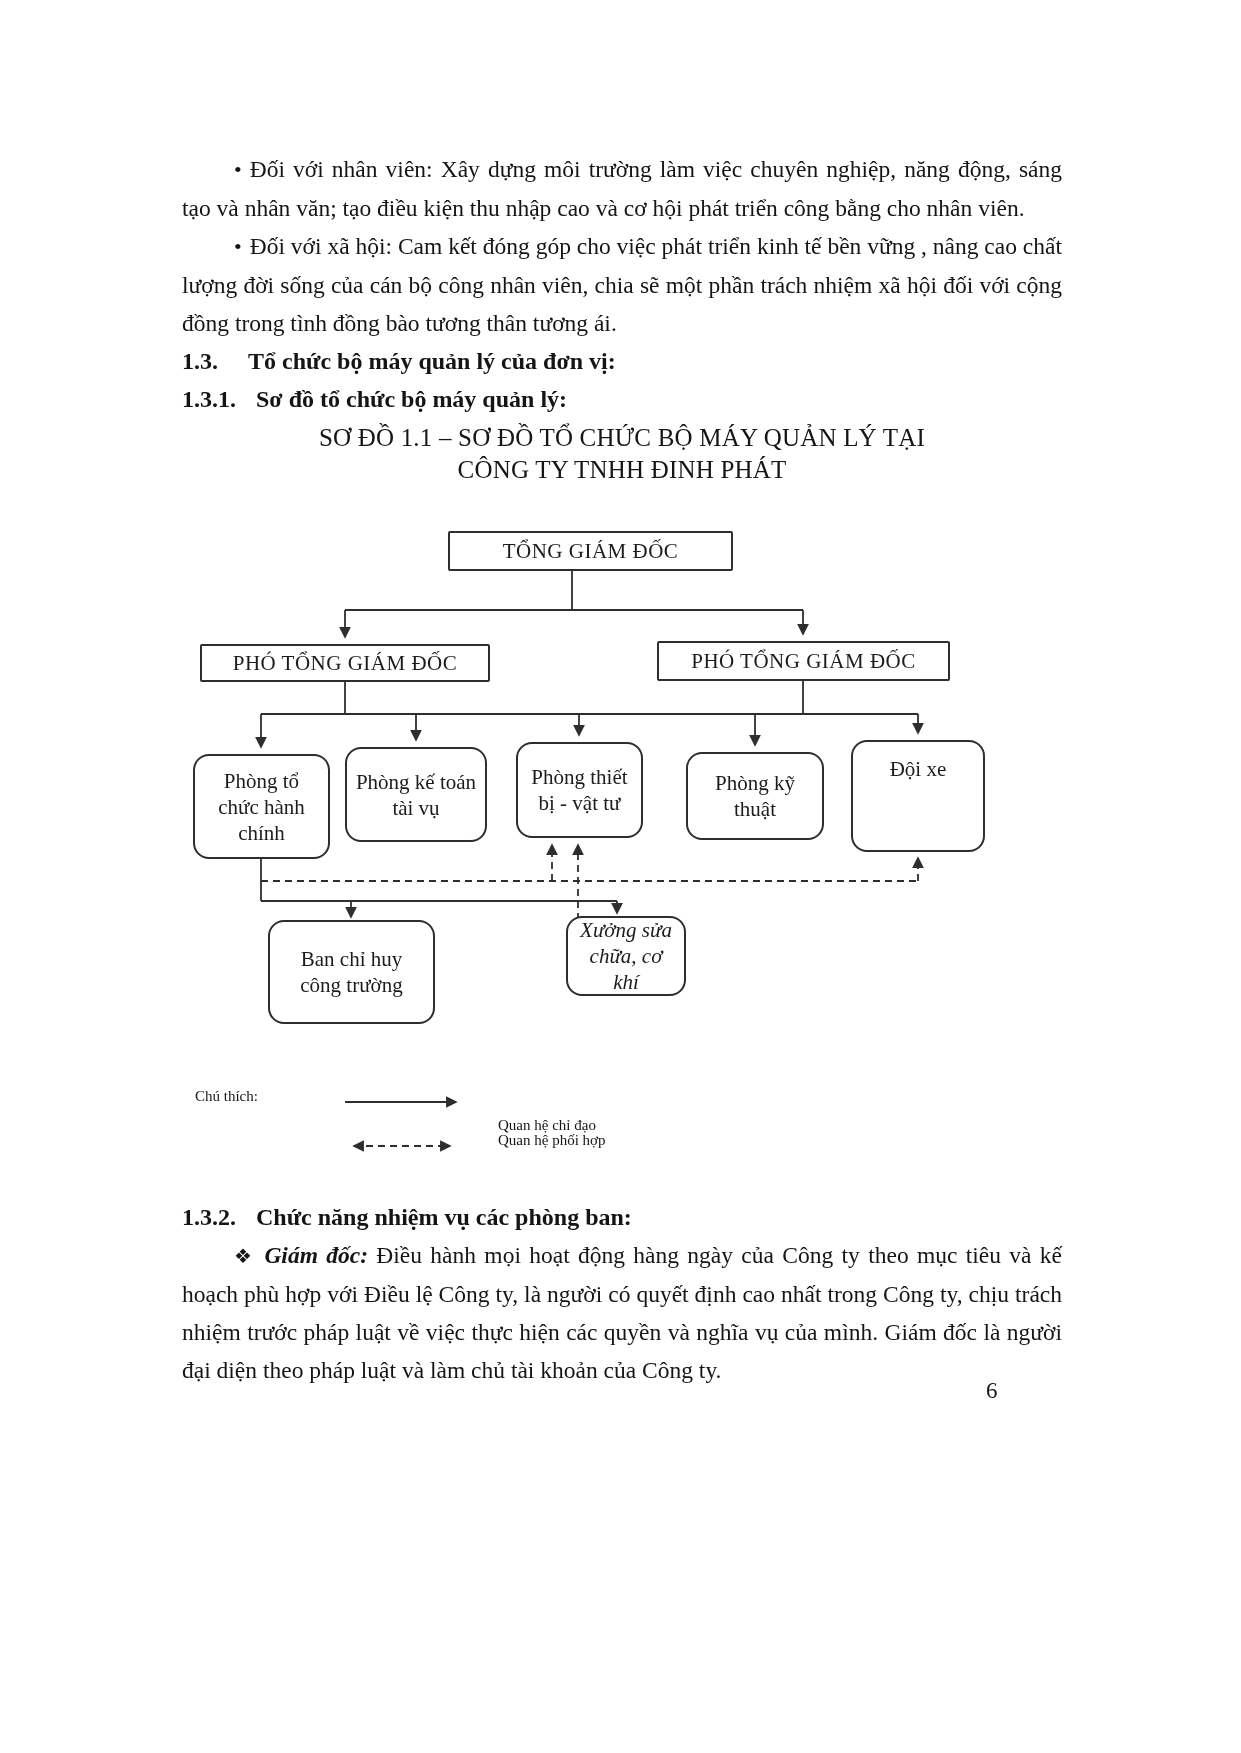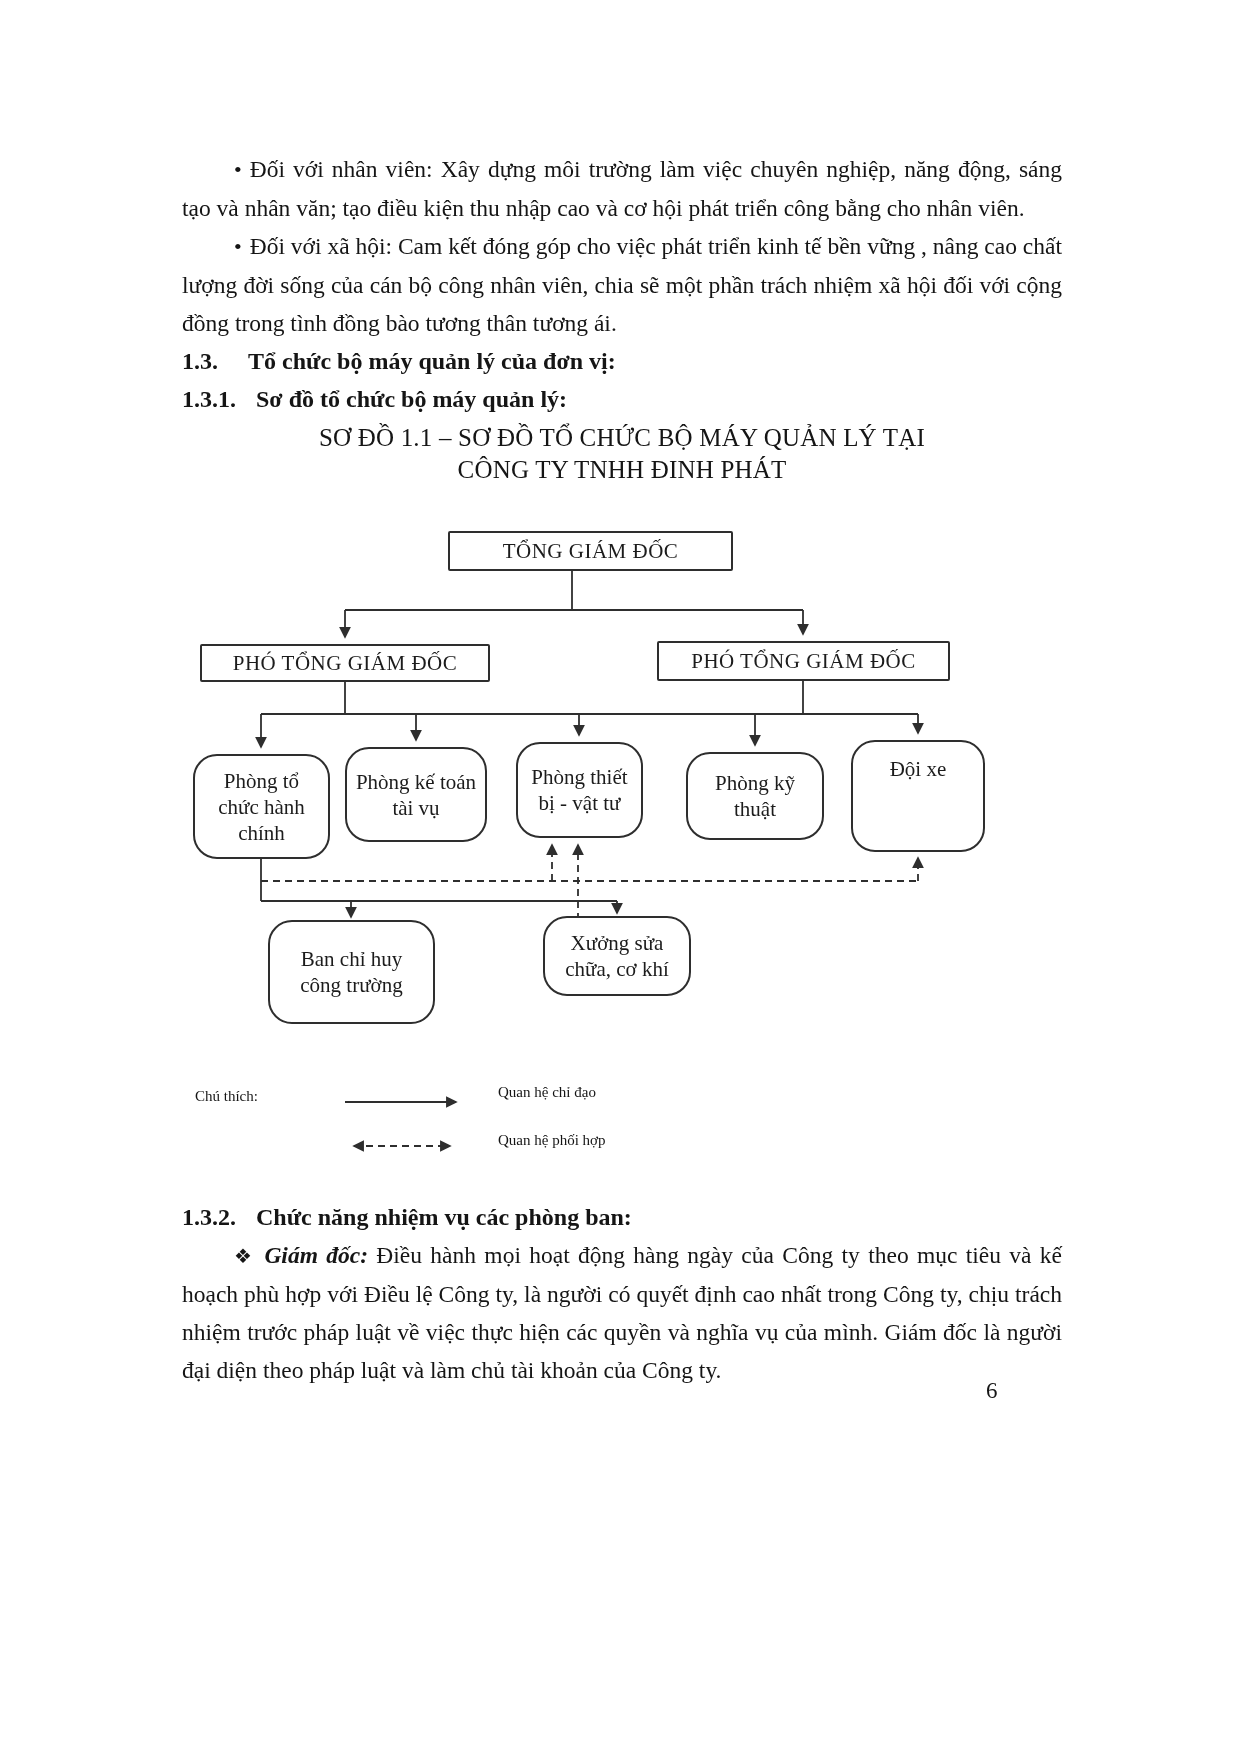--- a/index.html
+++ b/index.html
@@ -31,21 +31,21 @@
   .orgchart { position:absolute; left:0; top:524px; width:1241px; height:655px; }
   .orgchart svg { position:absolute; left:0; top:0; }
   .obox {
     position:absolute; box-sizing:border-box;
     border:2px solid #2e2e2e; background:#fff;
     display:flex; align-items:center; justify-content:center;
     text-align:center; font-size:21px; line-height:26px; padding:2px 8px;
     color:#1c1c1c;
   }
   .sharp { border-radius:2px; letter-spacing:0.5px; }
-  .rounded { border-radius:24px; }
+  .rounded { border-radius:16px; }
   .top-align { align-items:flex-start; padding-top:14px; }
   .src-line { position:absolute; left:0; top:519px; width:1241px; text-align:center; font-size:22.5px; }
   .legend-label { position:absolute; font-size:15px; }
   .marker132 { font-size:20px; margin-right:10px; }
   .lead-bi { font-weight:bold; font-style:italic; }
   .pagenum { position:absolute; left:986px; top:1378px; font-size:23px; }
 </style>
 </head>
 <body>
 
@@ -137,27 +137,27 @@
       </div>
 
     <div class="obox rounded top-align" style="left:851px;top:216px;width:134px;height:112px;">
         <span>Đội xe</span>
       </div>
 
     <div class="obox rounded" style="left:268px;top:396px;width:167px;height:104px;">
         <span>Ban chỉ huy công trường</span>
       </div>
 
-    <div class="obox rounded" style="left:543px;top:392px;width:148px;height:80px;">
+    <div class="obox rounded" style="left:566px;top:392px;width:120px;height:80px;font-style:italic;">
         <span>Xưởng sửa chữa, cơ khí</span>
       </div>
 
 
     <div class="legend-label" style="left:195px;top:564px;">Chú thích:</div>
-    <div class="legend-label" style="left:498px;top:560px;">Quan hệ chỉ đạo</div>
+    <div class="legend-label" style="left:498px;top:593px;">Quan hệ chỉ đạo</div>
     <div class="legend-label" style="left:498px;top:608px;">Quan hệ phối hợp</div>
   </div>
 
   <div class="content" style="top:1198px;">
     <p class="heading"><span class="hnum3">1.3.2.</span><span>Chức năng nhiệm vụ các phòng ban:</span></p>
 
     <p class="para"><span class="marker132">❖</span><span class="lead-bi">Giám đốc:</span> <span>Điều hành mọi hoạt động hàng ngày của Công ty theo mục tiêu và kế hoạch phù hợp với Điều lệ Công ty, là người có quyết định cao nhất trong Công ty, chịu trách nhiệm trước pháp luật về việc thực hiện các quyền và nghĩa vụ của mình. Giám đốc là người đại diện theo pháp luật và làm chủ tài khoản của Công ty.</span></p>
   </div>
 
   <div class="pagenum">6</div>

